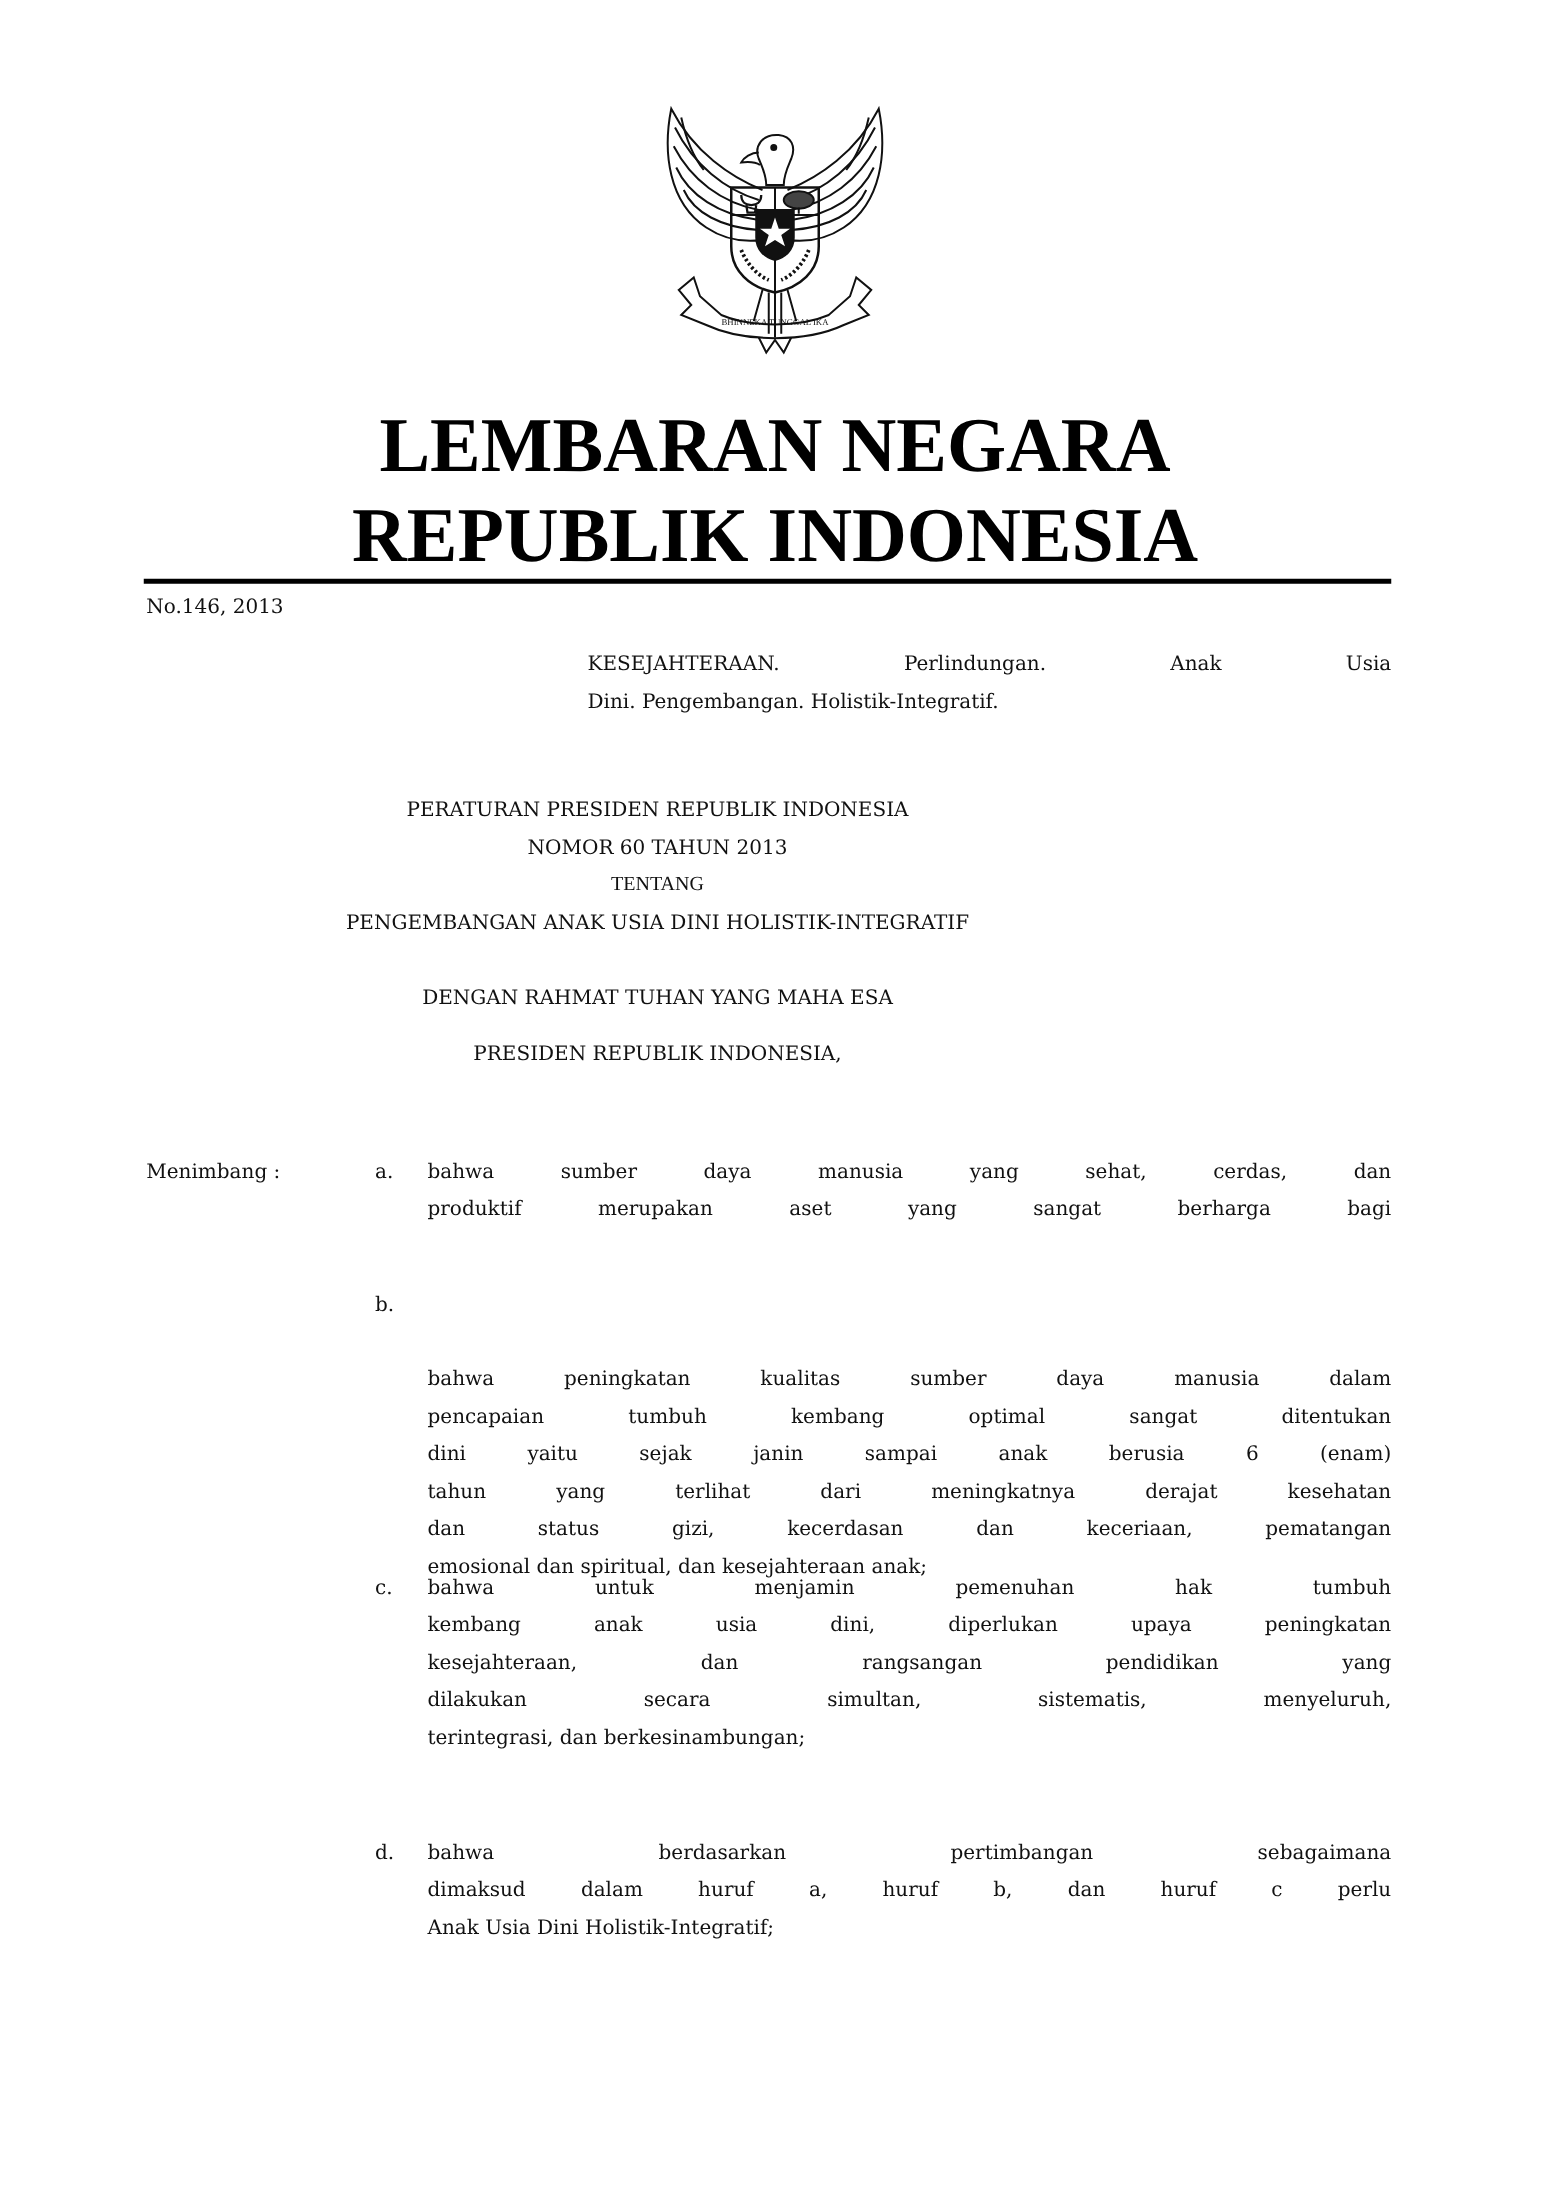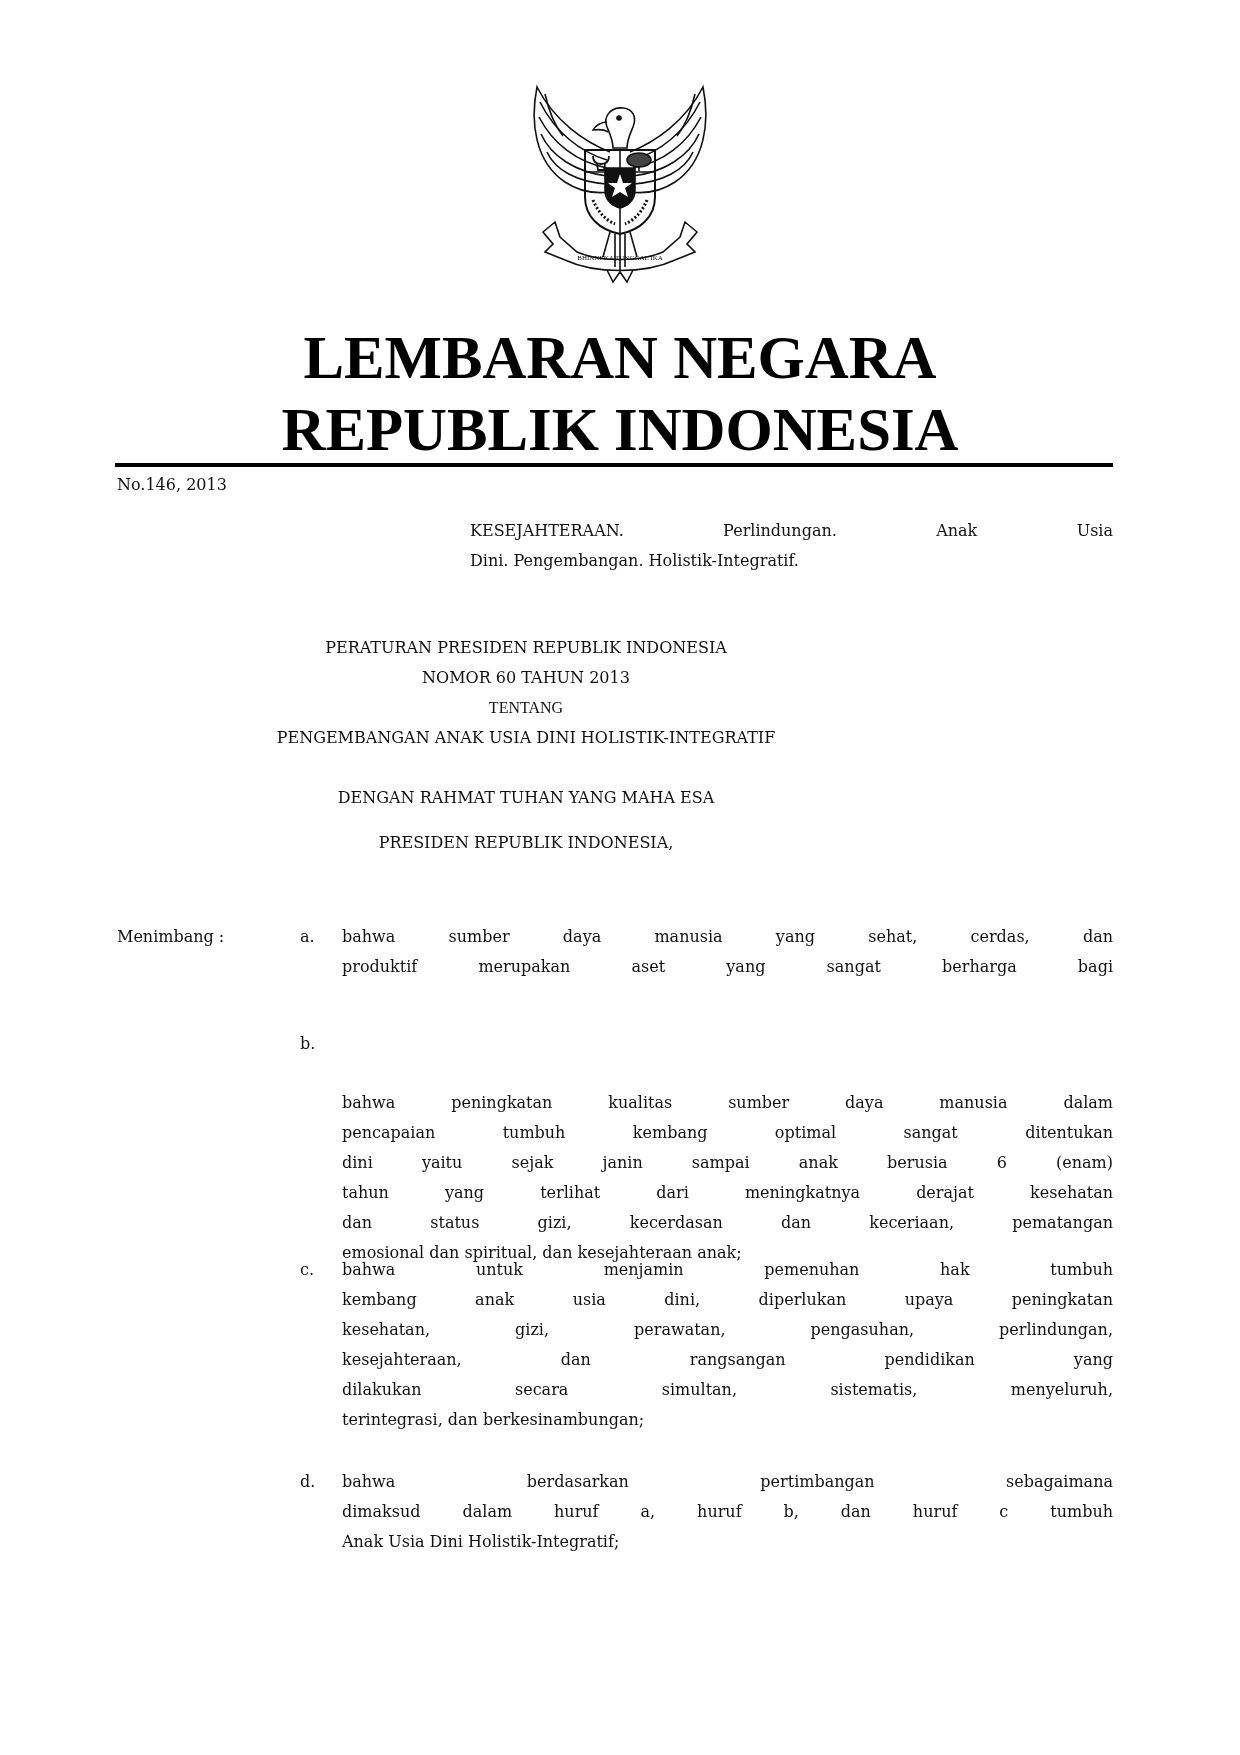--- a/index.html
+++ b/index.html
@@ -134,26 +134,25 @@
   <span class="line">dini yaitu sejak janin sampai anak berusia 6 (enam)</span>
   <span class="line">tahun yang terlihat dari meningkatnya derajat kesehatan</span>
   <span class="line">dan status gizi, kecerdasan dan keceriaan, pematangan</span>
   <span class="line last">emosional dan spiritual, dan kesejahteraan anak;</span>
 </div>
 
 <div class="abs body-text item-letter" style="top:1255px">c.</div>
 <div class="abs body-text item-body" style="top:1255px">
   <span class="line">bahwa untuk menjamin pemenuhan hak tumbuh</span>
   <span class="line">kembang anak usia dini, diperlukan upaya peningkatan</span>
-  <span class="line">kesehatan, gizi, perawatan, pengasuhan, perlindungan,</span>
   <span class="line">kesejahteraan, dan rangsangan pendidikan yang</span>
   <span class="line">dilakukan secara simultan, sistematis, menyeluruh,</span>
   <span class="line last">terintegrasi, dan berkesinambungan;</span>
 </div>
 
 <div class="abs body-text item-letter" style="top:1467px">d.</div>
 <div class="abs body-text item-body" style="top:1467px">
   <span class="line">bahwa berdasarkan pertimbangan sebagaimana</span>
-  <span class="line">dimaksud dalam huruf a, huruf b, dan huruf c tumbuh</span>
+  <span class="line">dimaksud dalam huruf a, huruf b, dan huruf c perlu</span>
   <span class="line last">Anak Usia Dini Holistik-Integratif;</span>
 </div>
 
 <div id="footer-url" class="abs">www.djpp.kemenkumham.go.id</div>
 
 </body></html>

